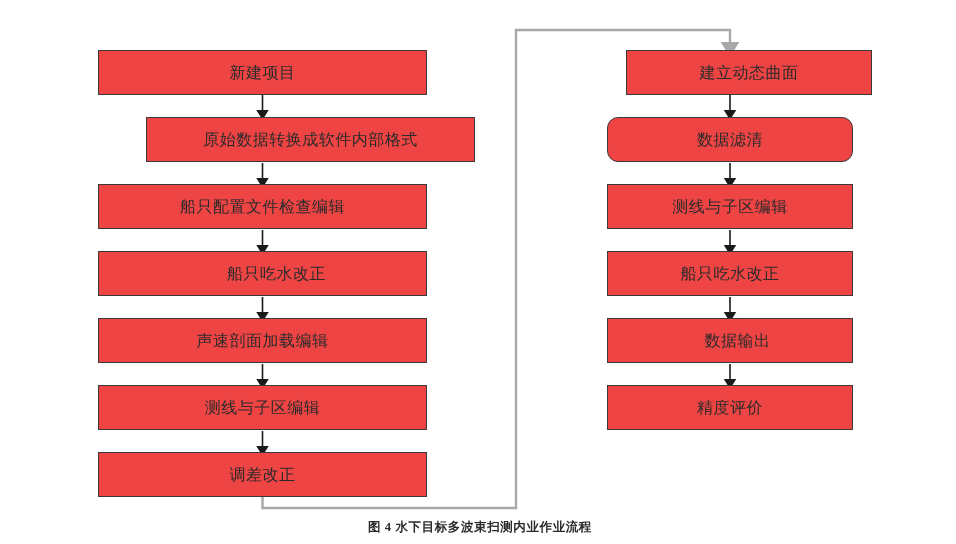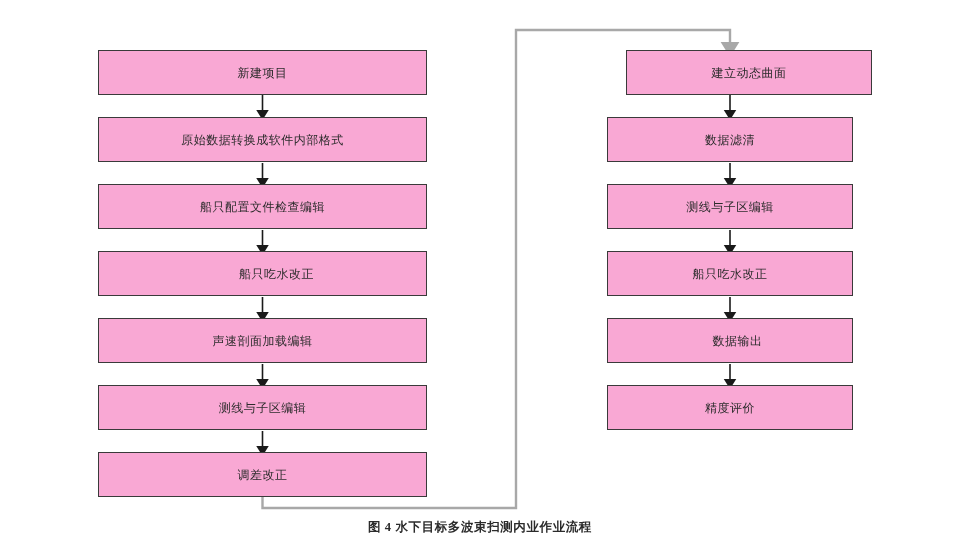--- a/index.html
+++ b/index.html
@@ -19,27 +19,27 @@
     position: absolute;
     left: 0;
     top: 0;
     width: 956px;
     height: 544px;
   }
 
   .node {
     position: absolute;
     box-sizing: border-box;
-    background: #f9a8d4;
+    background: #ef4444;
     border: 1.4px solid #3a3a3a;
     display: flex;
     align-items: center;
     justify-content: center;
     color: #2b2b2b;
-    font-size: 12px;
+    font-size: 16px;
     letter-spacing: 0.5px;
     line-height: 1;
     white-space: nowrap;
     font-family: "Liberation Sans", "DejaVu Sans", sans-serif;
   }
 
   .col-left .node  { left: 98px;  width: 329px; height: 45px; }
   .col-right .node { left: 607px; width: 246px; height: 45px; }
 
   
@@ -93,31 +93,31 @@
       <line x1="730" y1="230" x2="730" y2="247"></line>
       <line x1="730" y1="297" x2="730" y2="314"></line>
       <line x1="730" y1="364" x2="730" y2="381"></line>
     </g>
 
     <polyline points="262.5,496 262.5,508 516,508 516,30 730,30 730,45" stroke="#a8a8a8" stroke-width="2.4" fill="none" marker-end="url(#ah-gray)"></polyline>
   </svg>
 
   <div class="col-left">
     <div class="node" style="top:50px;">新建项目</div>
-    <div class="node" style="top:117px;">原始数据转换成软件内部格式</div>
+    <div class="node" style="top:117px;margin-left:48px;">原始数据转换成软件内部格式</div>
     <div class="node" style="top:184px;">船只配置文件检查编辑</div>
     <div class="node" style="top:251px;padding-left:28px;">船只吃水改正</div>
     <div class="node" style="top:318px;">声速剖面加载编辑</div>
     <div class="node" style="top:385px;">测线与子区编辑</div>
     <div class="node" style="top:452px;">调差改正</div>
   </div>
 
   <div class="col-right">
     <div class="node" style="top:50px;margin-left:19px;">建立动态曲面</div>
-    <div class="node" style="top:117px;">数据滤清</div>
+    <div class="node" style="top:117px;border-radius:11px;">数据滤清</div>
     <div class="node" style="top:184px;">测线与子区编辑</div>
     <div class="node" style="top:251px;">船只吃水改正</div>
     <div class="node" style="top:318px;padding-left:15px;">数据输出</div>
     <div class="node" style="top:385px;">精度评价</div>
   </div>
 
   <div class="caption">图 4  水下目标多波束扫测内业作业流程</div>
 </div>
 
 </body></html>

